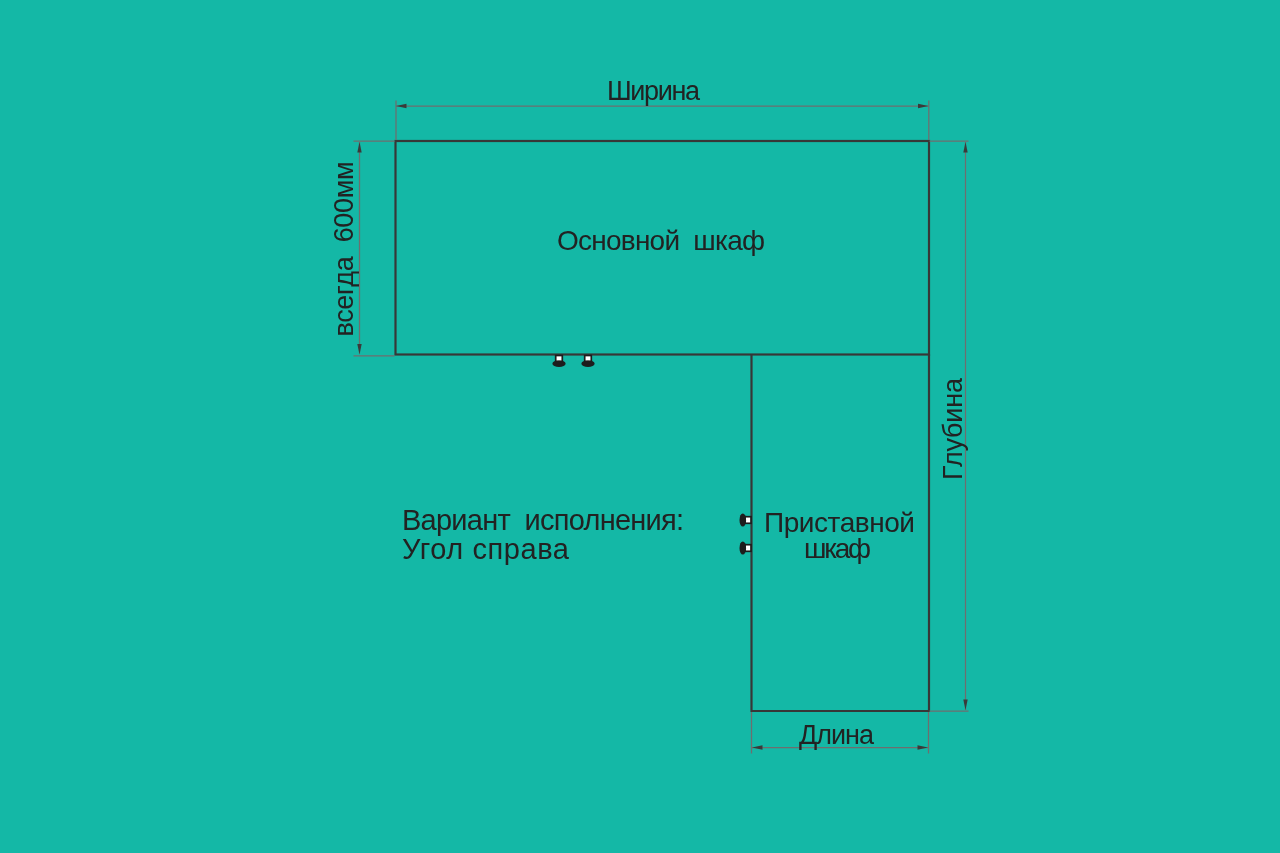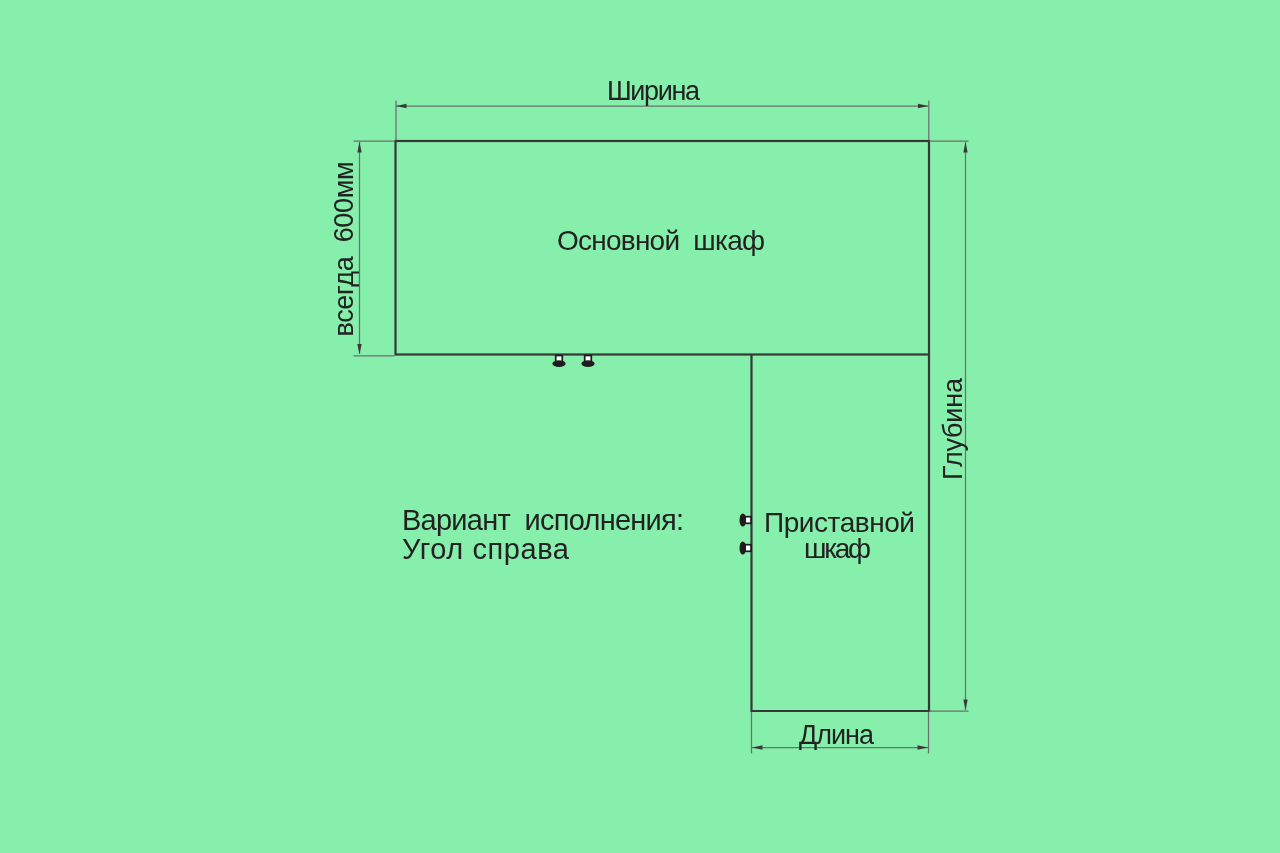--- a/index.html
+++ b/index.html
@@ -1,16 +1,16 @@
 <!DOCTYPE html>
 <html><head>
 <meta charset="utf-8">
 <style>
   html,body{margin:0;padding:0;background:#ffffff;}
-  .page{position:relative;width:1280px;height:853px;background:#86efac;overflow:hidden;}
+  .page{position:relative;width:1280px;height:853px;background:#14b8a6;overflow:hidden;}
   svg{position:absolute;left:0;top:0;}
   text{font-family:"Liberation Sans",sans-serif;fill:#222222;}
 </style>
 </head>
 <body>
 <div class="page">
 <svg width="1280" height="853" viewBox="0 0 1280 853">
 
   <rect x="395.5" y="141" width="533.5" height="213.5" fill="none" stroke="#373737" stroke-width="2.2"></rect>
 

